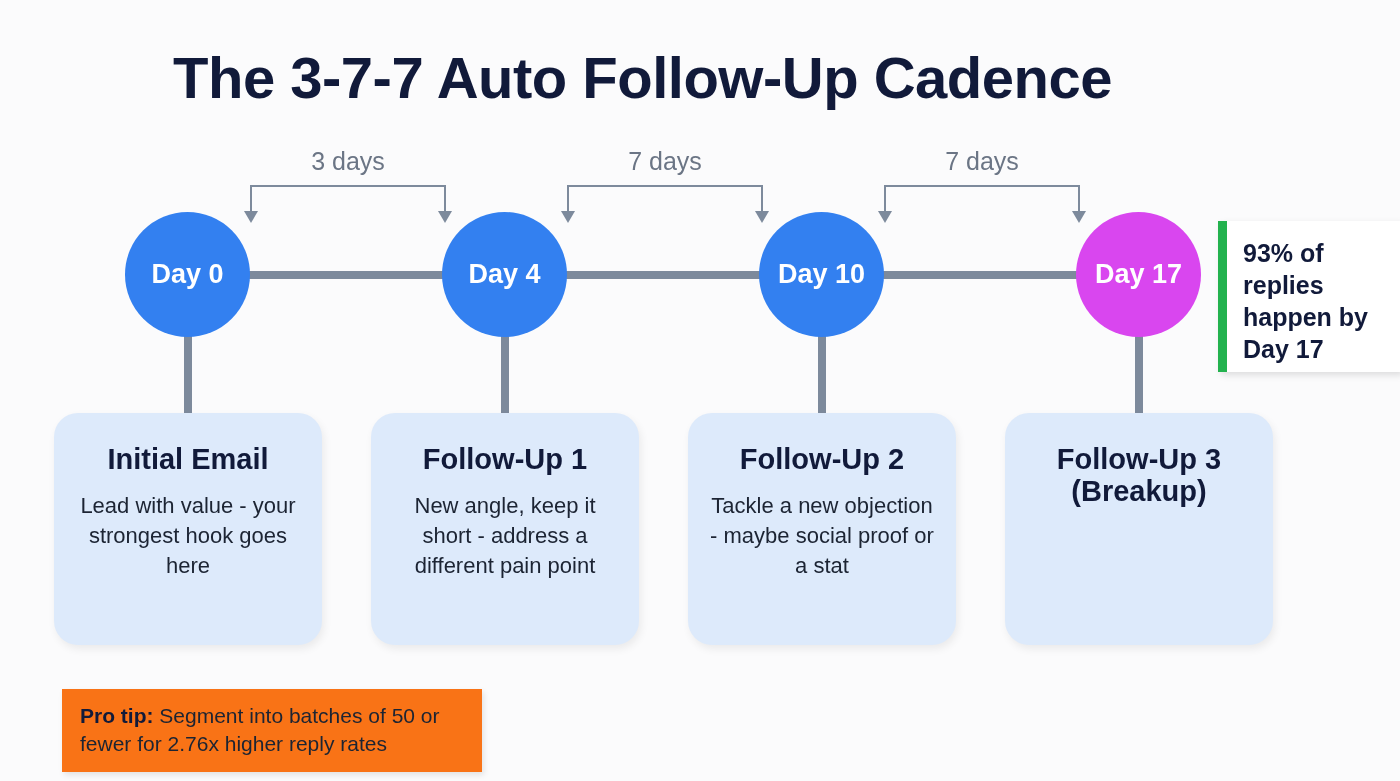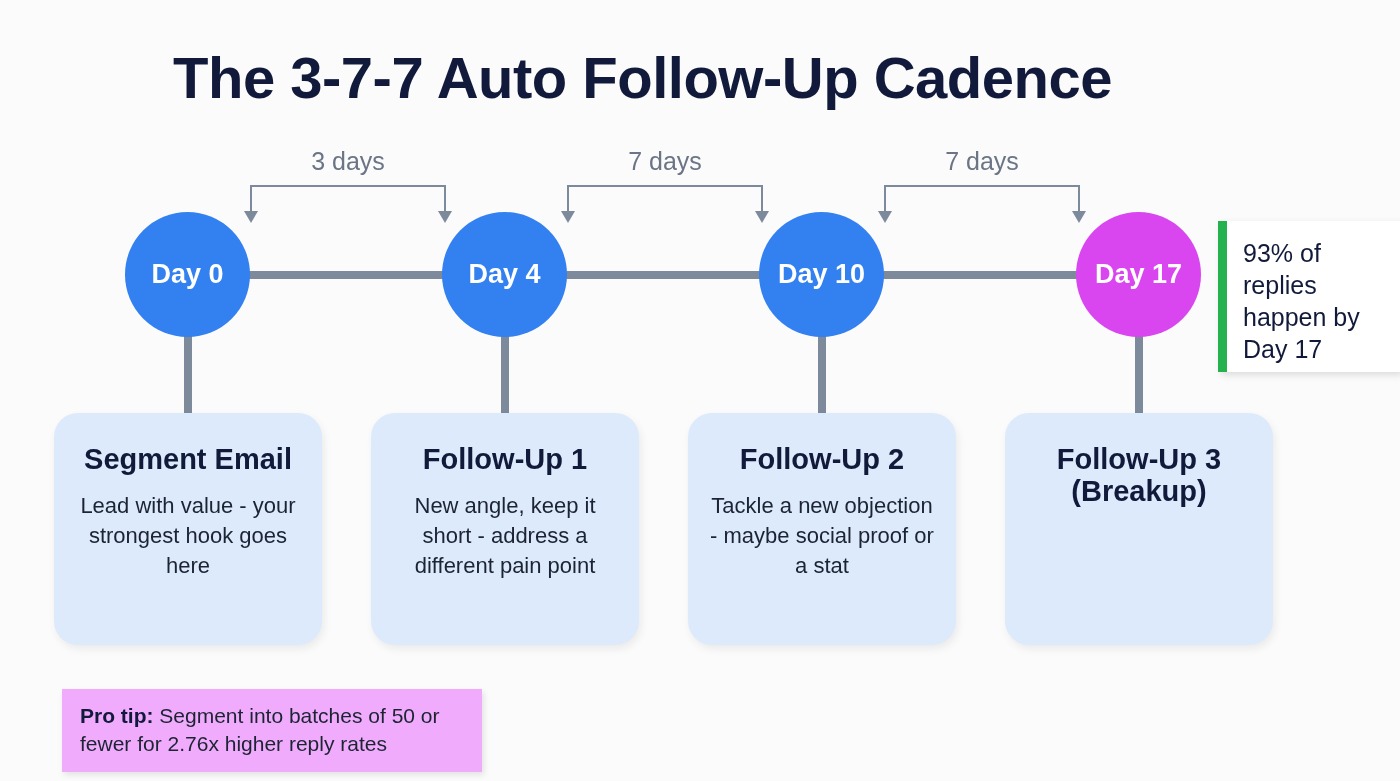--- a/index.html
+++ b/index.html
@@ -132,21 +132,21 @@
   }
   .callout .accent {
     width: 9px;
     background: #23b24e;
     flex: 0 0 auto;
   }
   .callout .callout-text {
     flex: 1 1 auto;
     padding: 16px 10px 10px 16px;
     font-size: 25px;
-    font-weight: normal;
+    font-weight: bold;
     color: #111a3a;
     line-height: 1.28;
   }
 
   
   .card {
     position: absolute;
     top: 413px;
     width: 268px;
     height: 232px;
@@ -170,21 +170,21 @@
     color: #1c2433;
     line-height: 1.36;
   }
 
   
   .protip {
     position: absolute;
     left: 62px;
     top: 689px;
     width: 420px;
-    background: #f0abfc;
+    background: #f97316;
     box-shadow: 2px 3px 6px rgba(0,0,0,0.10);
     padding: 13px 18px 14px 18px;
     box-sizing: border-box;
     font-size: 21px;
     color: #1c2433;
     line-height: 1.34;
   }
   .protip .protip-label {
     font-weight: bold;
     color: #111a3a;
@@ -246,21 +246,21 @@
     <span>Day 17</span>
   </div>
 </div>
 
 <div class="callout">
   <div class="accent"></div>
   <div class="callout-text">93% of replies happen by Day 17</div>
 </div>
 
 <div class="card" style="left:54px;">
-  <div class="card-title">Segment Email</div>
+  <div class="card-title">Initial Email</div>
   <div class="card-body">Lead with value - your strongest hook goes here</div>
 </div>
 
 <div class="card" style="left:371px;">
   <div class="card-title">Follow-Up 1</div>
   <div class="card-body">New angle, keep it short - address a different pain point</div>
 </div>
 
 <div class="card" style="left:688px;">
   <div class="card-title">Follow-Up 2</div>

